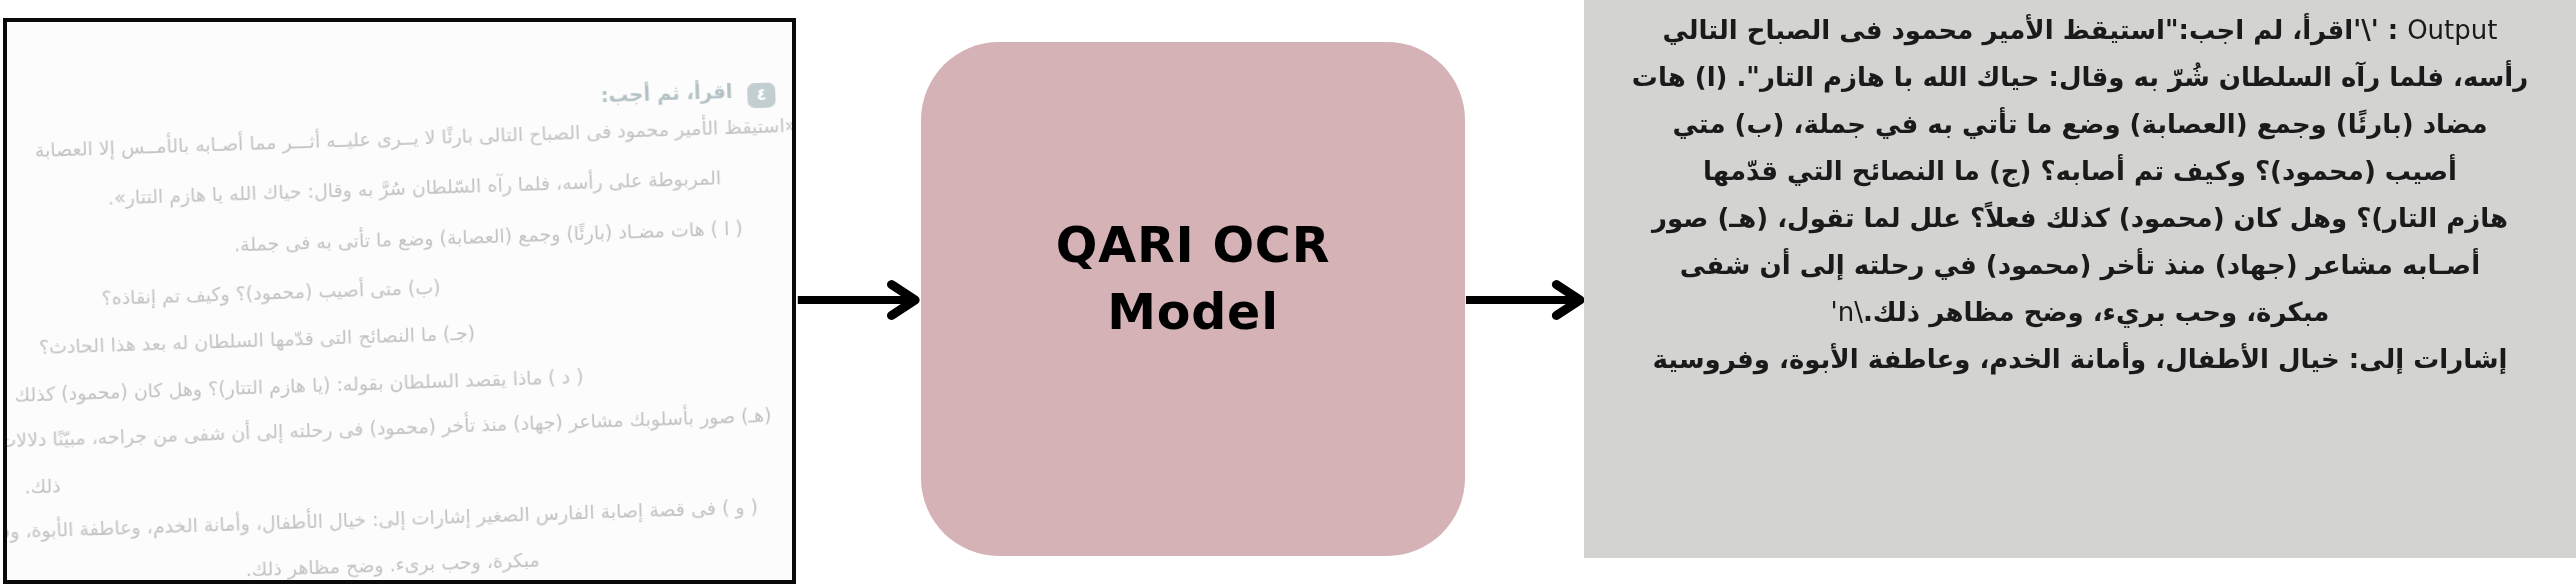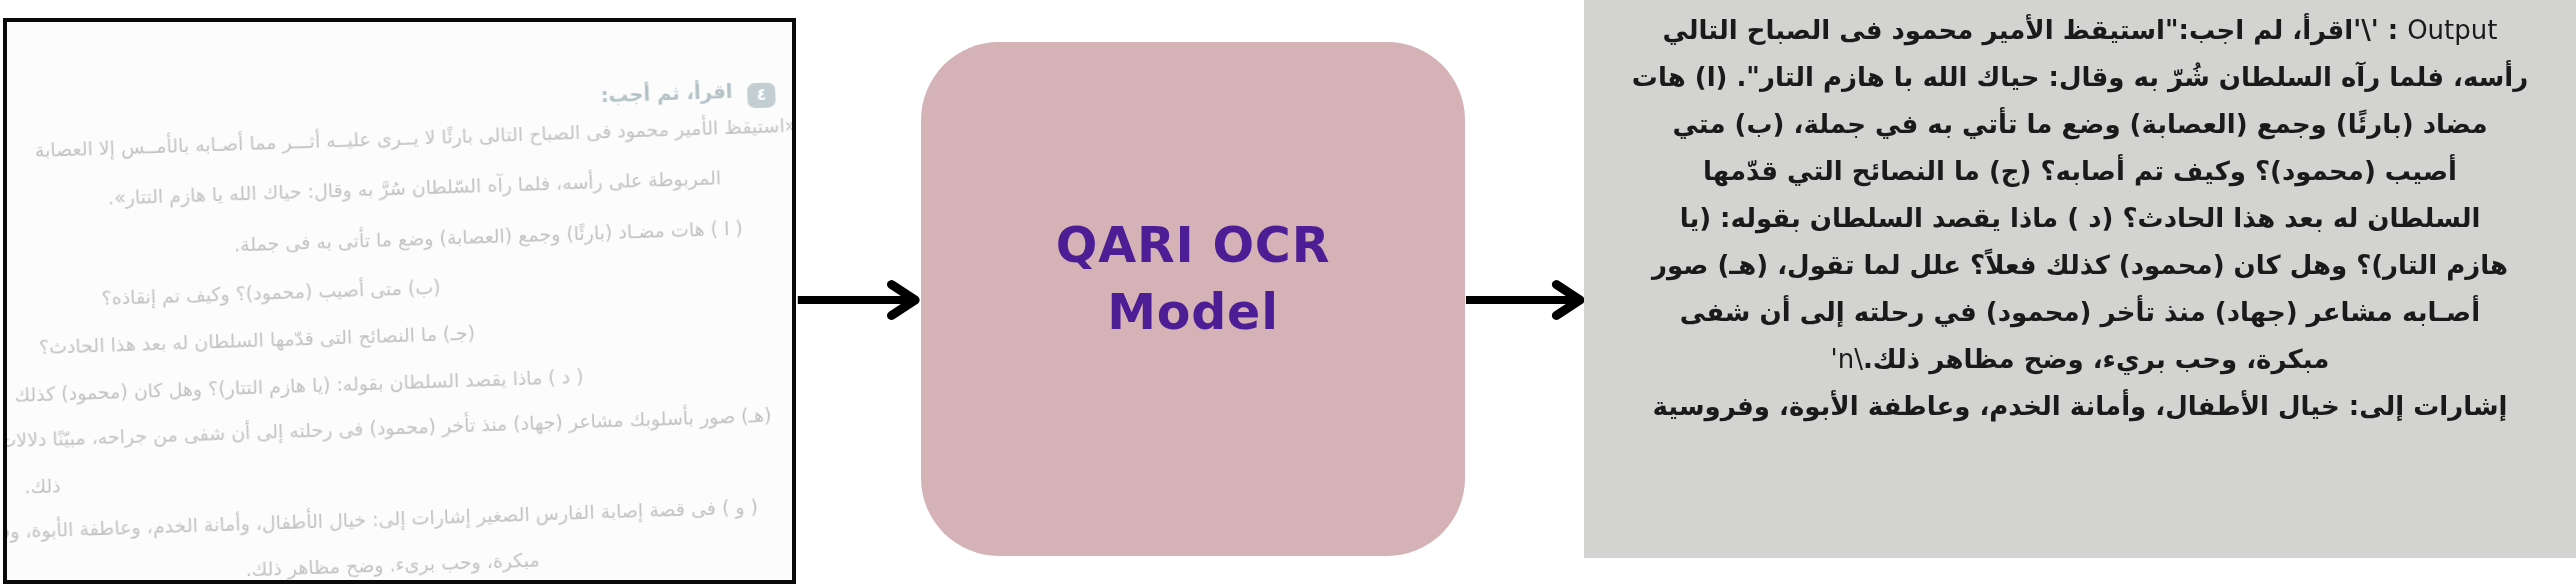--- a/index.html
+++ b/index.html
@@ -41,21 +41,21 @@
   #arrow-right{left:1464px;width:122px;}
 
   
   .model-box{
     position:absolute;left:921px;top:42px;width:544px;height:514px;
     background:#d4b2b5;border-radius:78px;
     display:flex;flex-direction:column;align-items:center;justify-content:center;
     padding-bottom:41px;box-sizing:border-box;
   }
   .model-label{
-    color:#4c1d95;font-weight:bold;font-size:49px;line-height:67px;
+    color:#000000;font-weight:bold;font-size:49px;line-height:67px;
     text-align:center;letter-spacing:0.8px;
   }
 
   
   .output-panel{
     position:absolute;left:1584px;top:0;width:992px;height:558px;
     background:#d3d3d1;box-sizing:border-box;padding-top:7.3px;
   }
   .output-line{
     direction:rtl;text-align:center;white-space:nowrap;
@@ -107,20 +107,19 @@
     <polyline points="113,8 142,27 113,46" fill="none" stroke="#000" stroke-width="11" stroke-linecap="round" stroke-linejoin="round"></polyline>
   </svg>
 </div>
 
 <div class="output-panel">
   <div id="output-lines">
       <div class="output-line"><b>Output</b> : '\'اقرأ، لم اجب:"استيقظ الأمير محمود فى الصباح التالي</div>
       <div class="output-line">رأسه، فلما رآه السلطان شُرّ به وقال: حياك الله با هازم التار". (ا) هات</div>
       <div class="output-line">مضاد (بارئًا) وجمع (العصابة) وضع ما تأتي به في جملة، (ب) متي</div>
       <div class="output-line">أصيب (محمود)؟ وكيف تم أصابه؟ (ج) ما النصائح التي قدّمها</div>
-      <div class="output-line">السلطان له بعد هذا الحادث؟ (د ) ماذا يقصد السلطان بقوله: (يا</div>
       <div class="output-line">هازم التار)؟ وهل كان (محمود) كذلك فعلاً؟ علل لما تقول، (هـ) صور</div>
       <div class="output-line">أصـابه مشاعر (جهاد) منذ تأخر (محمود) في رحلته إلى أن شفى</div>
       <div class="output-line">مبكرة، وحب بريء، وضح مظاهر ذلك.<b>\n'</b></div>
       <div class="output-line">إشارات إلى: خيال الأطفال، وأمانة الخدم، وعاطفة الأبوة، وفروسية</div>
     </div>
 </div>
 
 
 </body></html>

